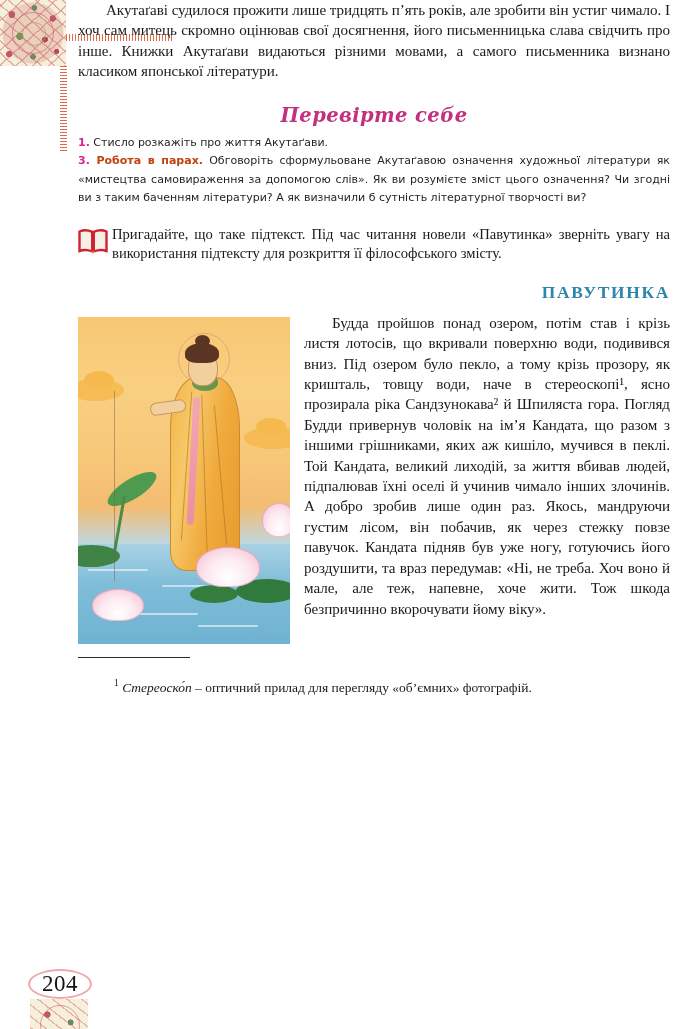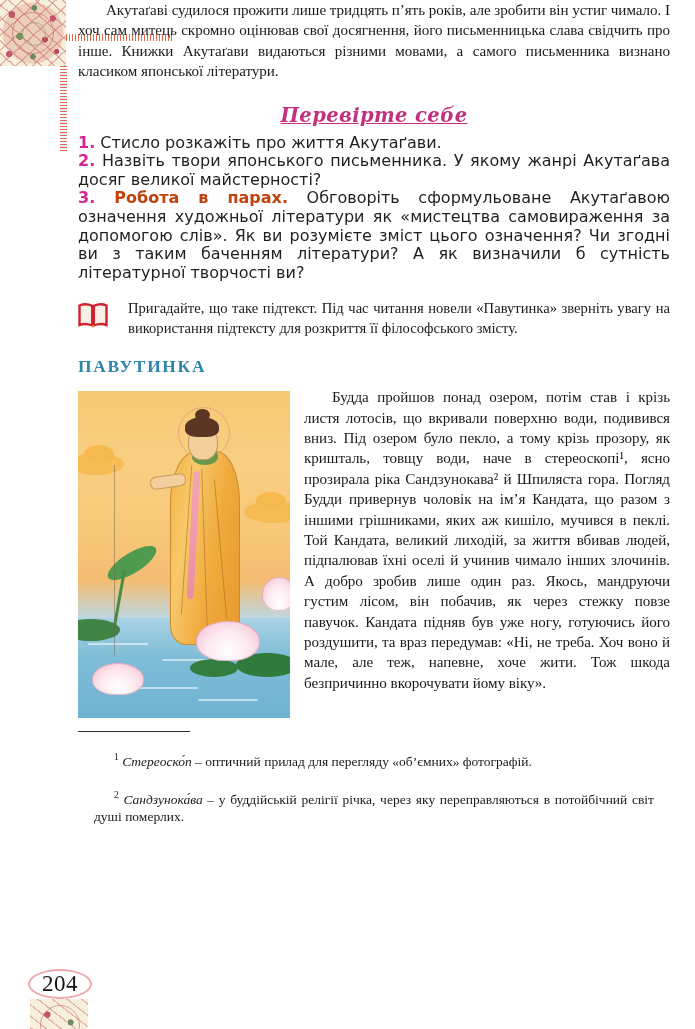--- a/index.html
+++ b/index.html
@@ -87,64 +87,63 @@
 
   
   .check-heading {
     margin: 22px 0 7px 0;
     text-align: center;
     font-family: "DejaVu Serif", "Liberation Serif", serif;
     font-style: italic;
     font-size: 19.5px;
     color: #c2307f;
     letter-spacing: .4px;
-    text-decoration: underline;
   }
 
   
   .qlist {
     font-family: "DejaVu Sans", "Liberation Sans", sans-serif;
-    font-size: 16px;
+    font-size: 11px;
     line-height: 18.6px;
     color: #231f20;
     text-align: justify;
   }
   .qitem { margin: 0 0 0 0; }
   .qnum {
     color: #d6268f;
     font-weight: bold;
   }
   .pair-label {
     color: #c2410c;
     font-weight: bold;
   }
 
   
   .callout {
     display: flex;
     margin-top: 17px;
-    gap: 20px;
+    gap: 4px;
   }
   .book-icon {
     flex: 0 0 auto;
     width: 30px; height: 26px;
     margin-top: 3px;
     position: relative;
   }
   .callout-text {
     margin: 0;
     font-size: 14.6px;
     line-height: 19.4px;
     text-align: justify;
   }
 
   
   .story-title {
     margin: 18px 0 10px 0;
-    text-align: left;
+    text-align: right;
     font-size: 17.4px;
     color: #2e86ab;
     letter-spacing: 1.7px;
     font-family: "Liberation Serif", "DejaVu Serif", serif;
   }
 
   
   .figure {
     float: left;
     width: 212px;
@@ -320,21 +319,20 @@
 <div class="rule-v"></div>
 
 <div class="page">
 
   <p class="body intro">Акутаґаві судилося прожити лише тридцять п’ять років, але зробити він устиг чимало. І хоч сам митець скромно оцінював свої досягнення, його письменницька слава свідчить про інше. Книжки Акутаґави видаються різними мовами, а самого письменника визнано класиком японської літератури.</p>
 
   <h2 class="check-heading">Перевірте себе</h2>
 
   <div class="qlist">
     <p class="qitem"><span class="qnum">1.</span><span class="pair-label"></span><span> Стисло розкажіть про життя Акутаґави.</span></p>
-    <p class="qitem"><span class="qnum">2.</span><span class="pair-label"></span><span> Назвіть твори японського письменника. У якому жанрі Акутаґава досяг великої майстерності?</span></p>
     <p class="qitem"><span class="qnum">3.</span><span class="pair-label"> Робота в парах.</span><span> Обговоріть сформульоване Акутаґавою означення художньої літератури як «мистецтва самовираження за допомогою слів». Як ви розумієте зміст цього означення? Чи згодні ви з таким баченням літератури? А як визначили б сутність літературної творчості ви?</span></p>
   </div>
 
   <div class="callout">
     <div class="book-icon">
       <svg width="30" height="26" viewBox="0 0 30 26" aria-hidden="true">
         <path d="M1.5 3.5 Q7.5 1 14.2 3.8 L14.2 23.5 Q7.5 20.8 1.5 23 Z" fill="#f6f0e4" stroke="#cf2233" stroke-width="2.4"></path>
         <path d="M28.5 3.5 Q22.5 1 15.8 3.8 L15.8 23.5 Q22.5 20.8 28.5 23 Z" fill="#f6f0e4" stroke="#cf2233" stroke-width="2.4"></path>
         <rect x="14.1" y="3.4" width="1.8" height="20.4" fill="#cf2233"></rect>
         <path d="M13 23.6 L15 25.6 L17 23.6 Z" fill="#f0a800"></path>
@@ -387,21 +385,20 @@
       </div>
     </figure>
 
     <p class="body">Будда пройшов понад озером, потім став і крізь листя лотосів, що вкривали поверхню води, подивився вниз. Під озером було пекло, а тому крізь прозору, як кришталь, товщу води, наче в стереоскопі¹, ясно прозирала ріка Сандзунокава² й Шпиляста гора. Погляд Будди привернув чоловік на ім’я Кандата, що разом з іншими грішниками, яких аж кишіло, мучився в пеклі. Той Кандата, великий лиходій, за життя вбивав людей, підпалював їхні оселі й учинив чимало інших злочинів. А добро зробив лише один раз. Якось, мандруючи густим лісом, він побачив, як через стежку повзе павучок. Кандата підняв був уже ногу, готуючись його роздушити, та враз передумав: «Ні, не треба. Хоч воно й мале, але теж, напевне, хоче жити. Тож шкода безпричинно вкорочувати йому віку».</p>
   </div>
 
   <div class="fn-rule"></div>
 
   <div class="footnotes">
     <p class="fn"><sup>1</sup> <i>Стереоско́п</i><span> – оптичний прилад для перегляду «об’ємних» фотографій.</span></p>
-    <p class="fn"><sup>2</sup> <i>Сандзунока́ва</i><span> – у буддійській релігії річка, через яку переправляються в потойбічний світ душі померлих.</span></p>
   </div>
 
 </div>
 
 <div class="bottom-orn">
   <div class="b-ring"></div>
 </div>
 
 <div class="pagenum-wrap">
   <div class="pagenum-ell"></div>

